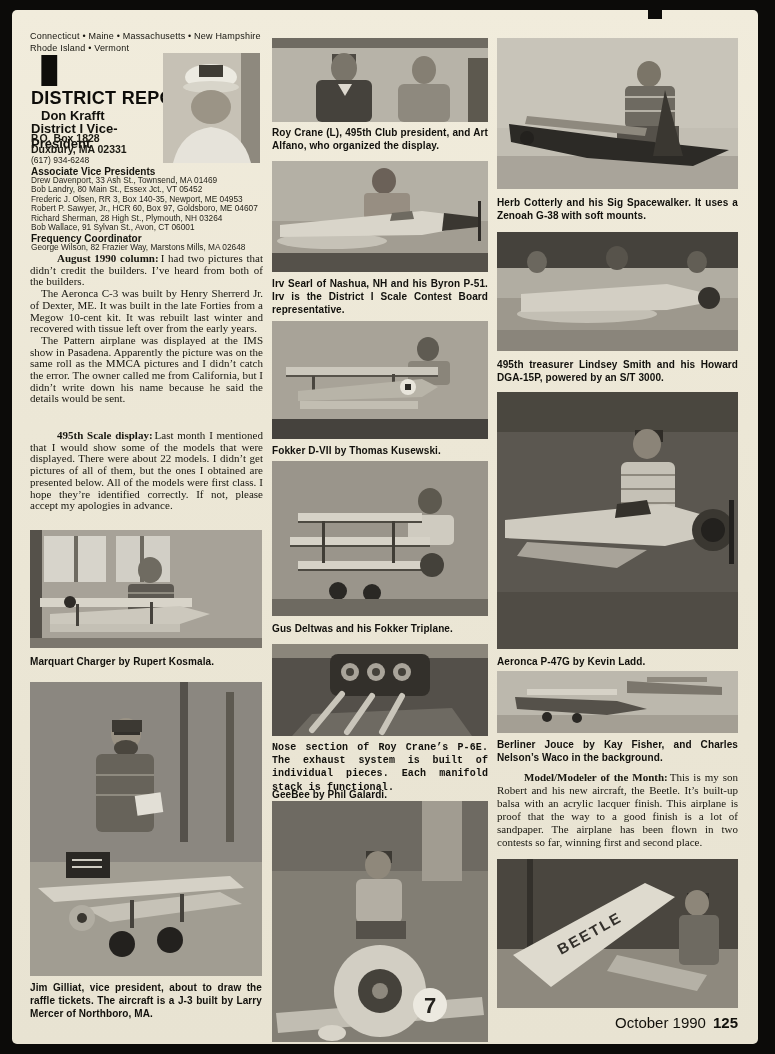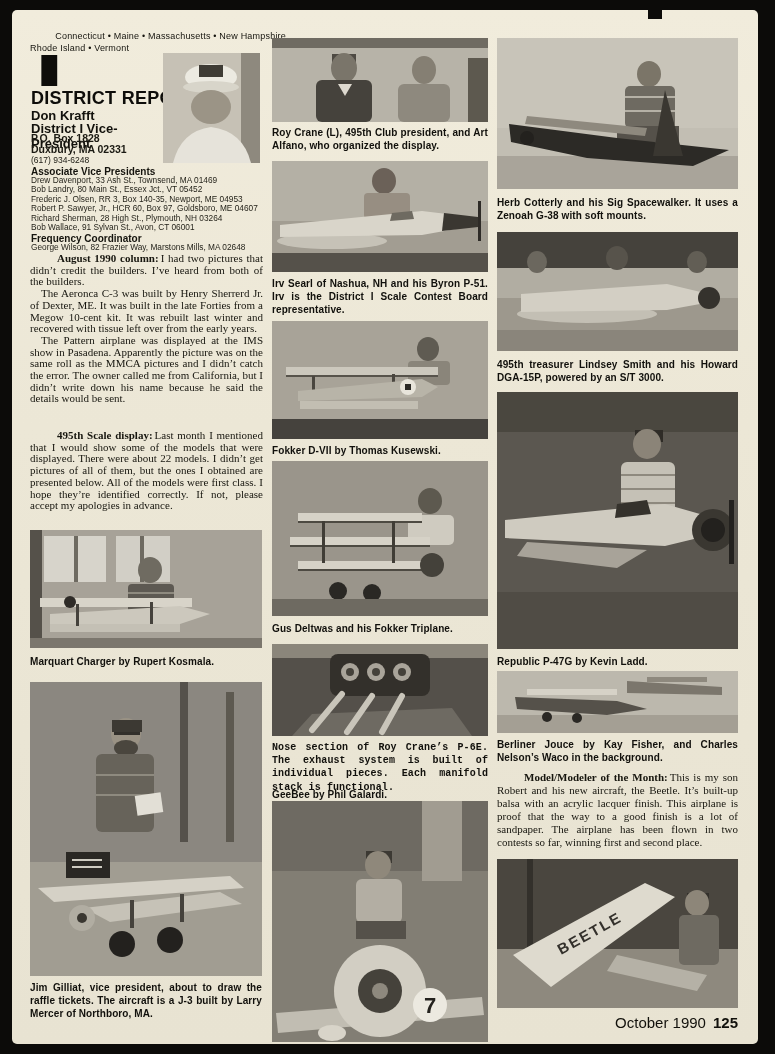--- a/index.html
+++ b/index.html
@@ -11,25 +11,25 @@
   .abs{position:absolute;}
   .photo{position:absolute;overflow:hidden;box-shadow:inset 0 0 0 1px rgba(45,43,37,.35);background:#9a958b;}
   .photo svg{display:block;width:100%;height:100%;}
   .cap{position:absolute;font-weight:bold;font-size:10px;line-height:13.2px;color:#11100c;
        text-align:justify;letter-spacing:.1px;}
   .serif{font-family:"Liberation Serif",serif;font-size:11px;line-height:11.7px;
          text-align:justify;color:#17160f;}
   .serif p{margin:0;}
   .ind{text-indent:11px;}
   .lead{font-weight:bold;padding-right:2px;margin-left:27px;}
-  .regions{font-size:9px;letter-spacing:.2px;color:#15140e;text-align:right;}
+  .regions{font-size:9px;letter-spacing:.2px;color:#15140e;}
   .ibar{font-weight:bold;font-size:44px;line-height:30px;color:#0e0d0a;
         transform:scaleX(2.5);transform-origin:left top;}
   .h-title{font-weight:bold;font-size:18px;letter-spacing:.3px;color:#0e0d0a;}
-  .officer-name{font-weight:bold;font-size:13px;color:#12110c;}
+  .officer-name{font-weight:bold;font-size:13px;color:#12110c;margin-left:10px;}
   .officer-title{font-weight:bold;font-size:13px;color:#12110c;}
   .addr{font-size:10.5px;line-height:11.5px;color:#1b1a13;font-weight:bold;}
   .phone{font-size:8.5px;color:#1b1a13;}
   .list-h{font-weight:bold;font-size:10px;color:#14130d;}
   .list-l{font-size:8.3px;line-height:9.4px;color:#201f17;}
   .footer{position:absolute;left:430px;top:1014px;width:308px;text-align:right;color:#12110c;}
   .footer .issue{font-size:15px;}
   .footer .pg{font-size:15px;font-weight:bold;padding-left:7px;}
 </style>
 </head>
@@ -291,21 +291,21 @@
       <rect x="124" y="110" width="54" height="2" fill="#8e897e"></rect>
       <polygon points="8,128 168,112 210,124 226,140 168,154 8,146" fill="#cfcbc0"></polygon>
       <polygon points="120,112 150,108 154,122 118,126" fill="#35322c"></polygon>
       <circle cx="216" cy="138" r="21" fill="#3a3731"></circle>
       <circle cx="216" cy="138" r="12" fill="#23211e"></circle>
       <rect x="232" y="108" width="5" height="64" fill="#23211e"></rect>
       <polygon points="30,150 150,158 120,176 20,164" fill="#a8a399"></polygon>
       <rect x="0" y="200" width="241" height="57" fill="#504c45"></rect>
     </svg>
   </div>
-  <div class="cap" style="left:497px;top:655px;width:241px;">Republic P-47G by Kevin Ladd.</div>
+  <div class="cap" style="left:497px;top:655px;width:241px;">Aeronca P-47G by Kevin Ladd.</div>
 
   <div class="photo" style="left:497px;top:671px;width:241px;height:62px;">
     <svg viewBox="0 0 241 62" preserveAspectRatio="none">
       <rect width="241" height="62" fill="#bcb8ad"></rect>
       <rect x="0" y="44" width="241" height="18" fill="#a49f94"></rect>
       <polygon points="130,10 225,16 225,24 130,22" fill="#7b766c"></polygon>
       <rect x="150" y="6" width="60" height="5" fill="#8e897e"></rect>
       <rect x="30" y="18" width="90" height="6" fill="#d6d2c7"></rect>
       <polygon points="18,26 120,30 150,38 110,44 20,38" fill="#55514a"></polygon>
       <circle cx="50" cy="46" r="5" fill="#2a2824"></circle>

